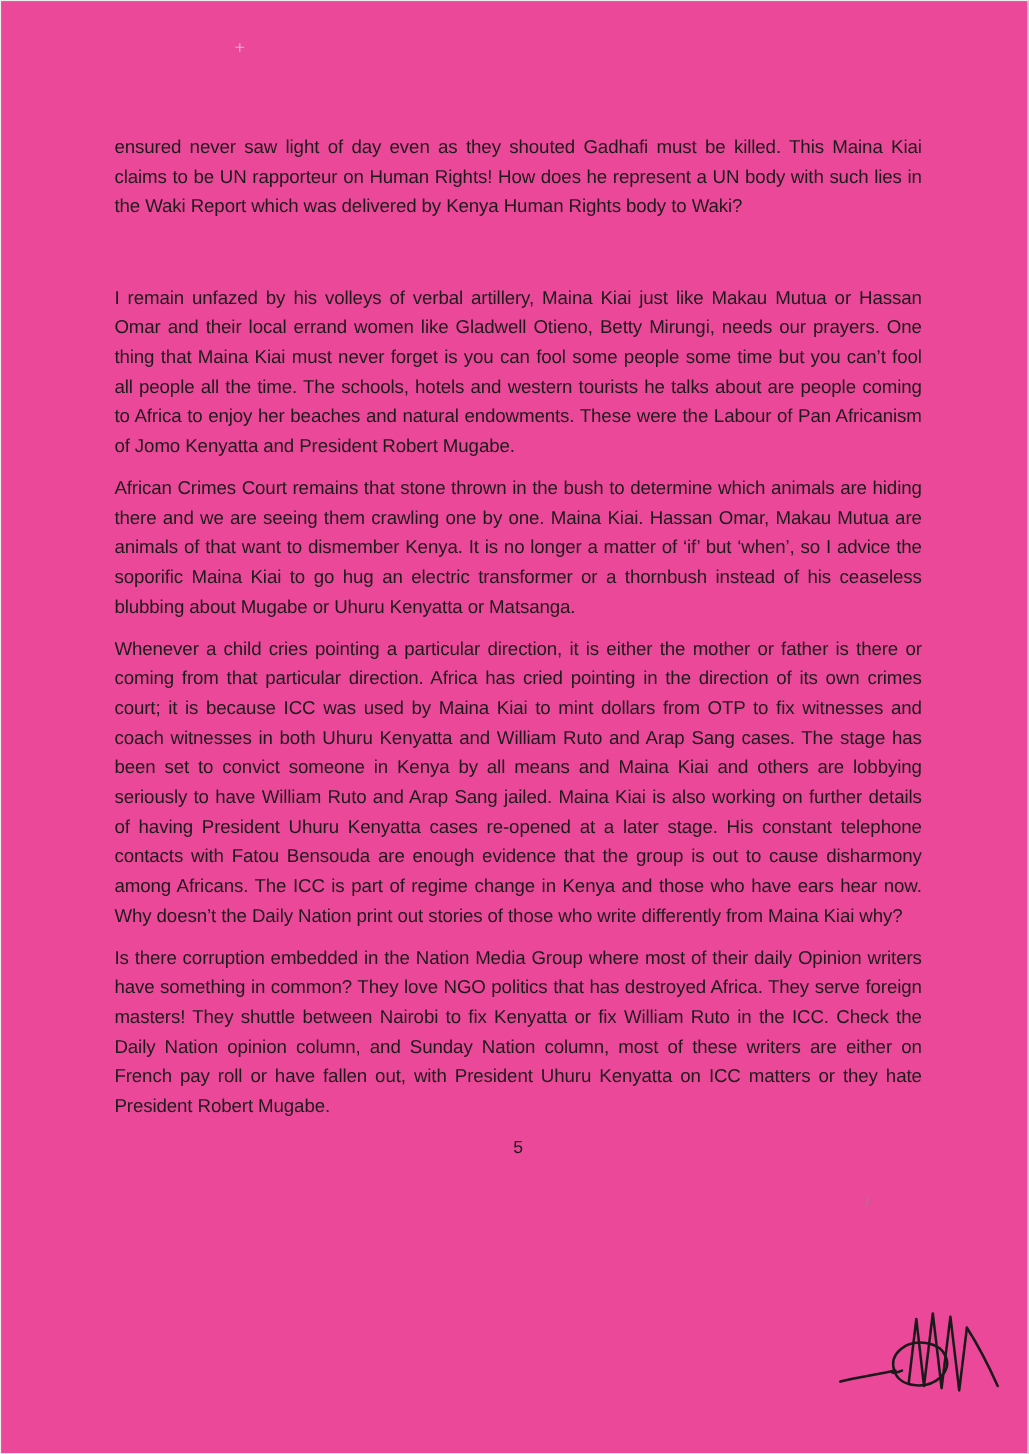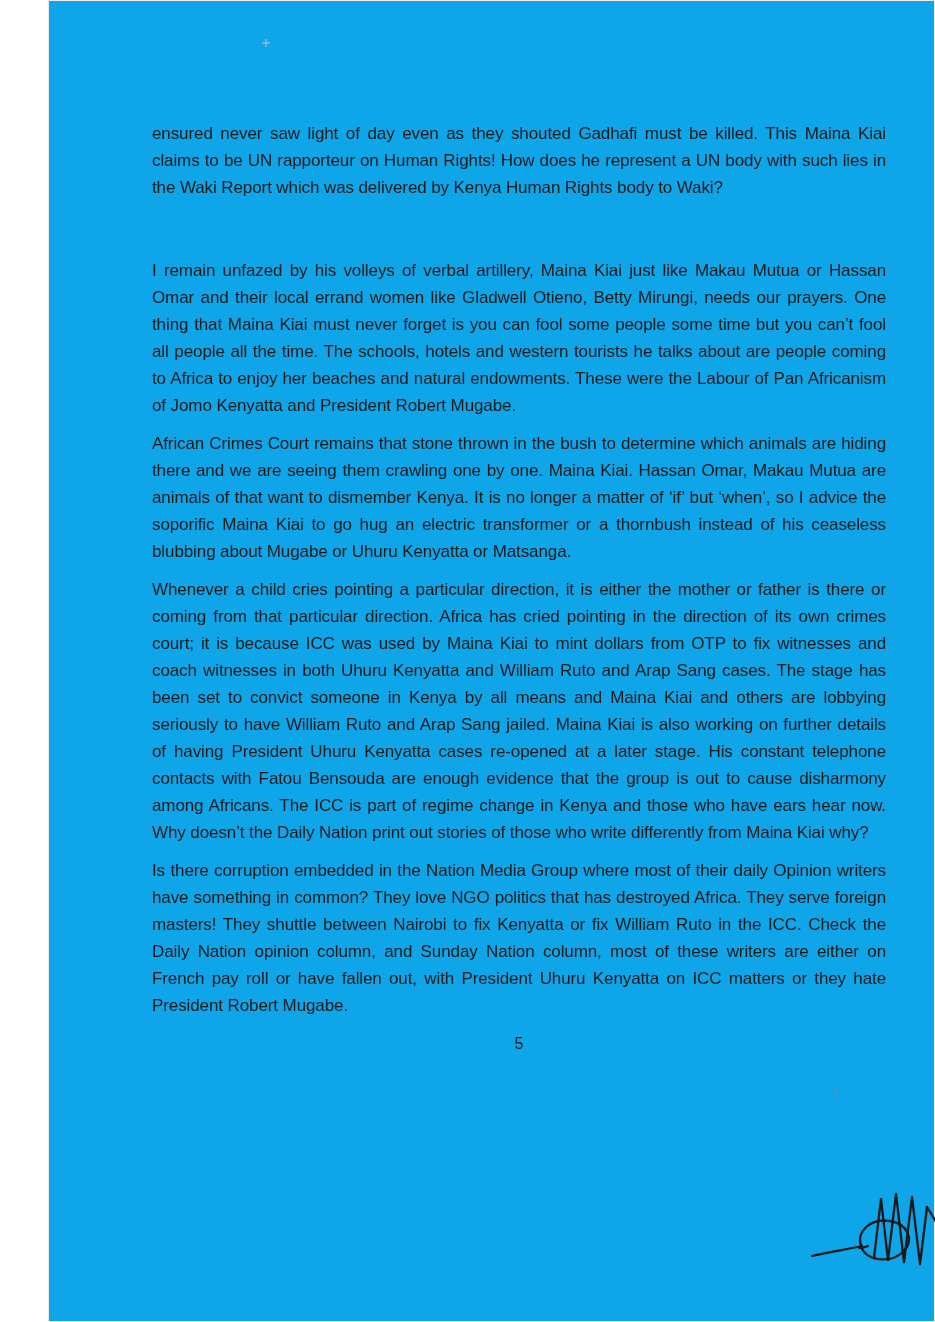--- a/index.html
+++ b/index.html
@@ -10,22 +10,21 @@
   body {
     width: 935px;
     height: 1322px;
     position: relative;
     overflow: hidden;
     font-family: "Liberation Sans", "DejaVu Sans", sans-serif;
   }
   .page {
     position: absolute;
     inset: 0;
-    background: #0ea5e9;
-    margin-left: 48px;
+    background: #ec4899;
   }
   .scan-frame {
     position: absolute;
     inset: 0;
     border: 1px solid #ececec;
     pointer-events: none;
   }
   .text-block {
     position: absolute;
     left: 104px;

